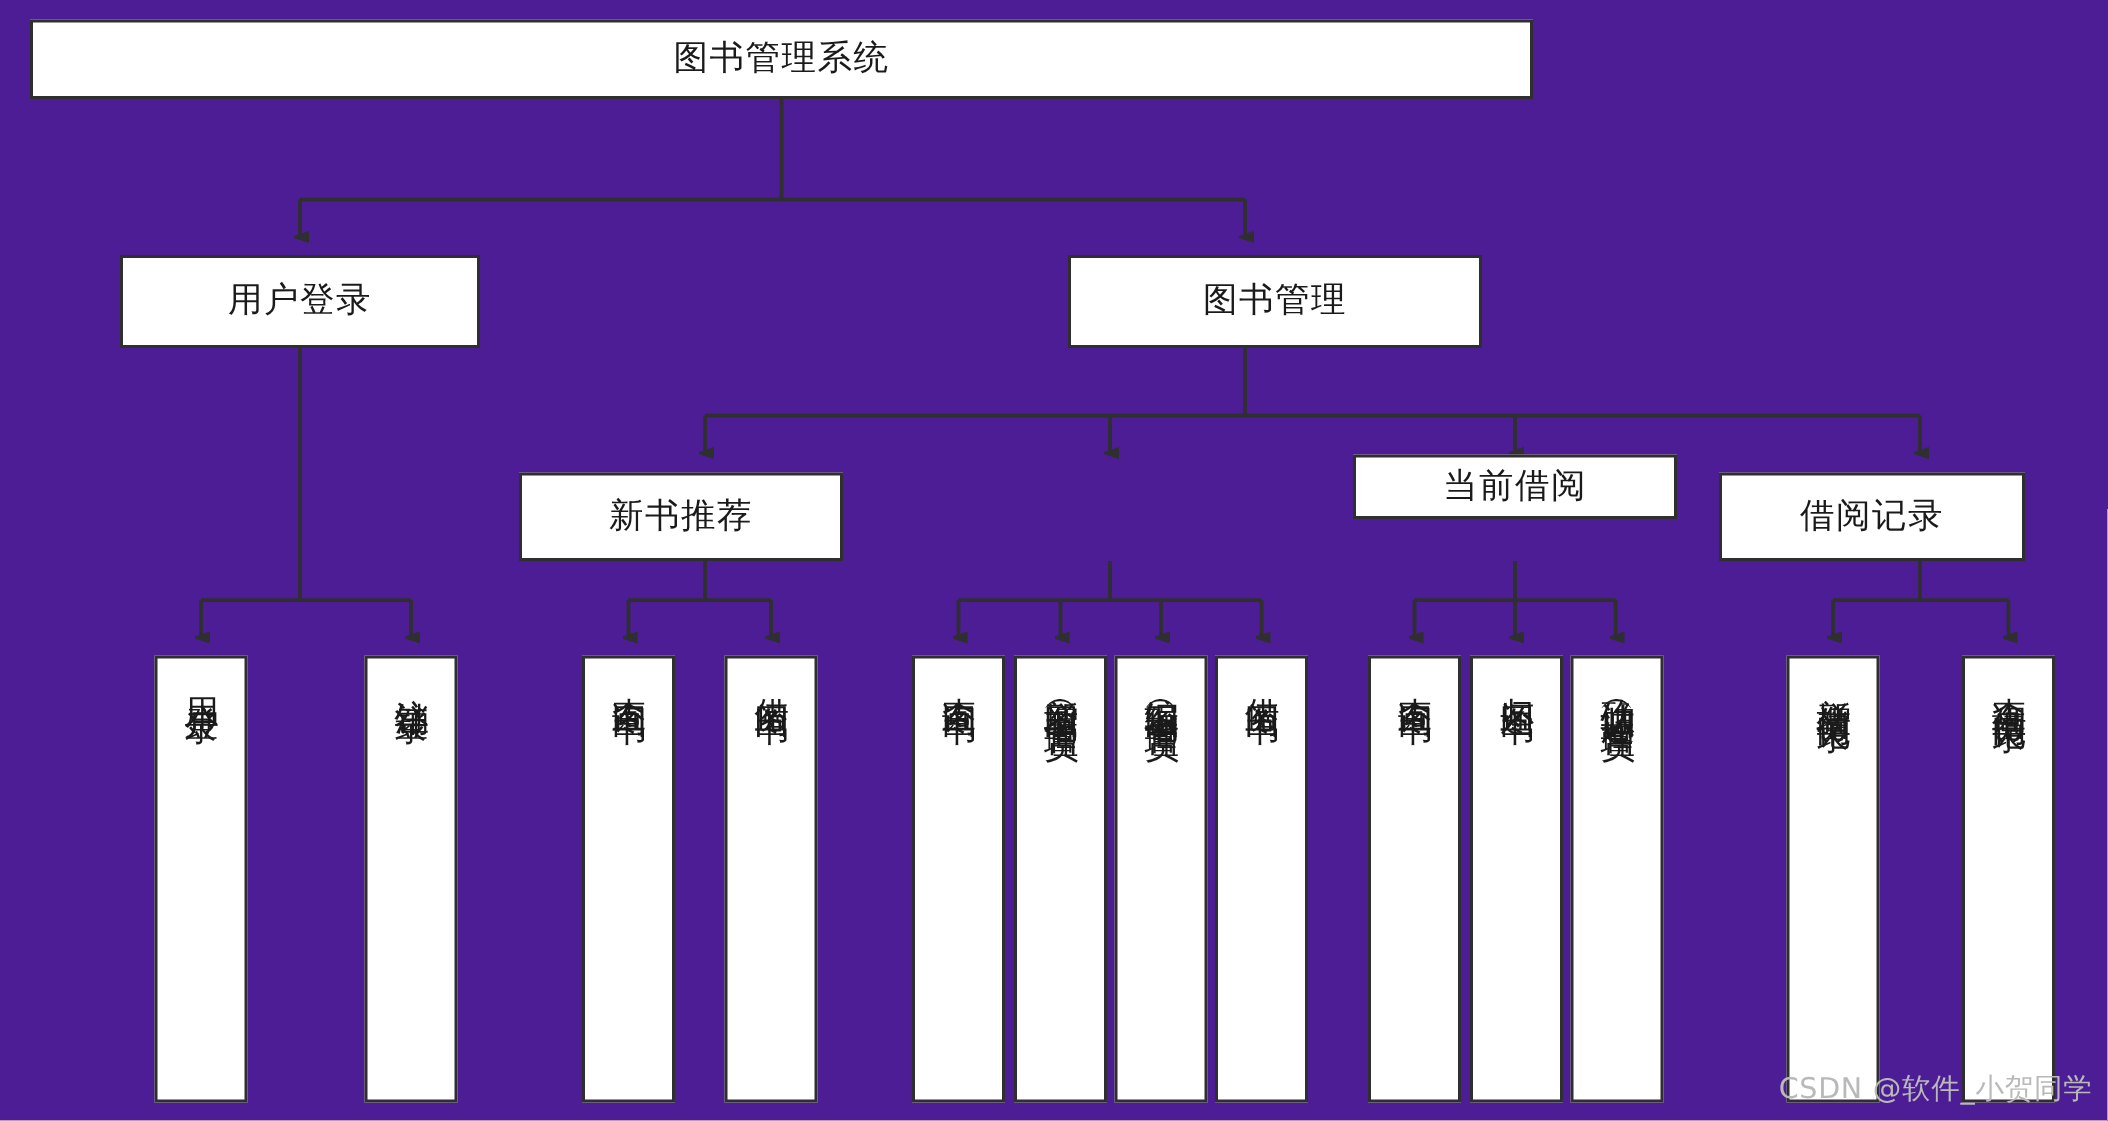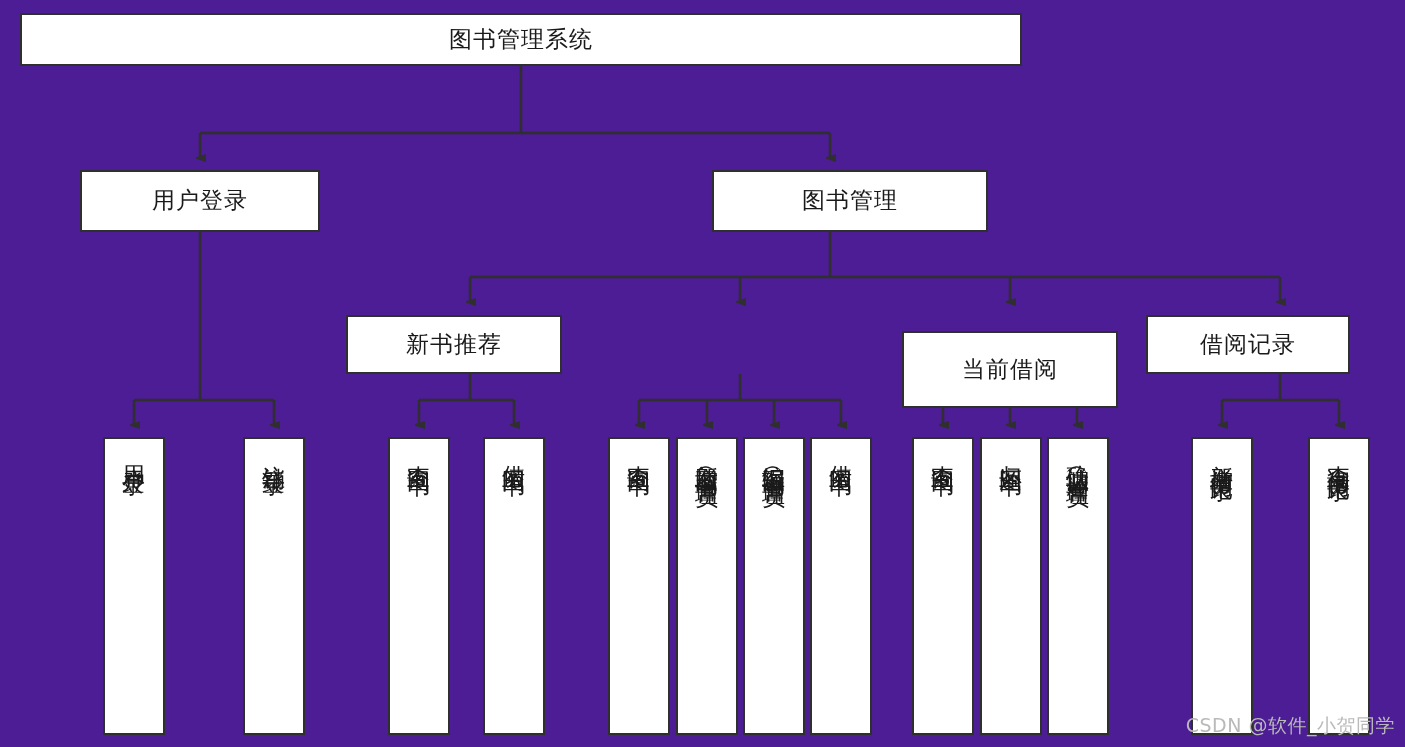--- a/index.html
+++ b/index.html
@@ -129,21 +129,21 @@
   <div class="node h" style="left:80px; top:170px; width:240px; height:62px;">
     <span>用户登录</span>
   </div>
   <div class="node h" style="left:712px; top:170px; width:276px; height:62px;">
     <span>图书管理</span>
   </div>
 
   <div class="node h" style="left:346px; top:315px; width:216px; height:59px;">
     <span>新书推荐</span>
   </div>
-  <div class="node h" style="left:902px; top:331px; width:216px; height:77px;">
+  <div class="node h" style="left:902px; top:303px; width:216px; height:43px;">
     <span>当前借阅</span>
   </div>
   <div class="node h" style="left:1146px; top:315px; width:204px; height:59px;text-align:center;">
     <span>借阅记录</span>
   </div>
 
   <div class="node v" style="left:103px; top:437px; width:62px; height:298px;">
     <span class="vtext">用户登录</span>
   </div>
   <div class="node v" style="left:243px; top:437px; width:62px; height:298px;">

